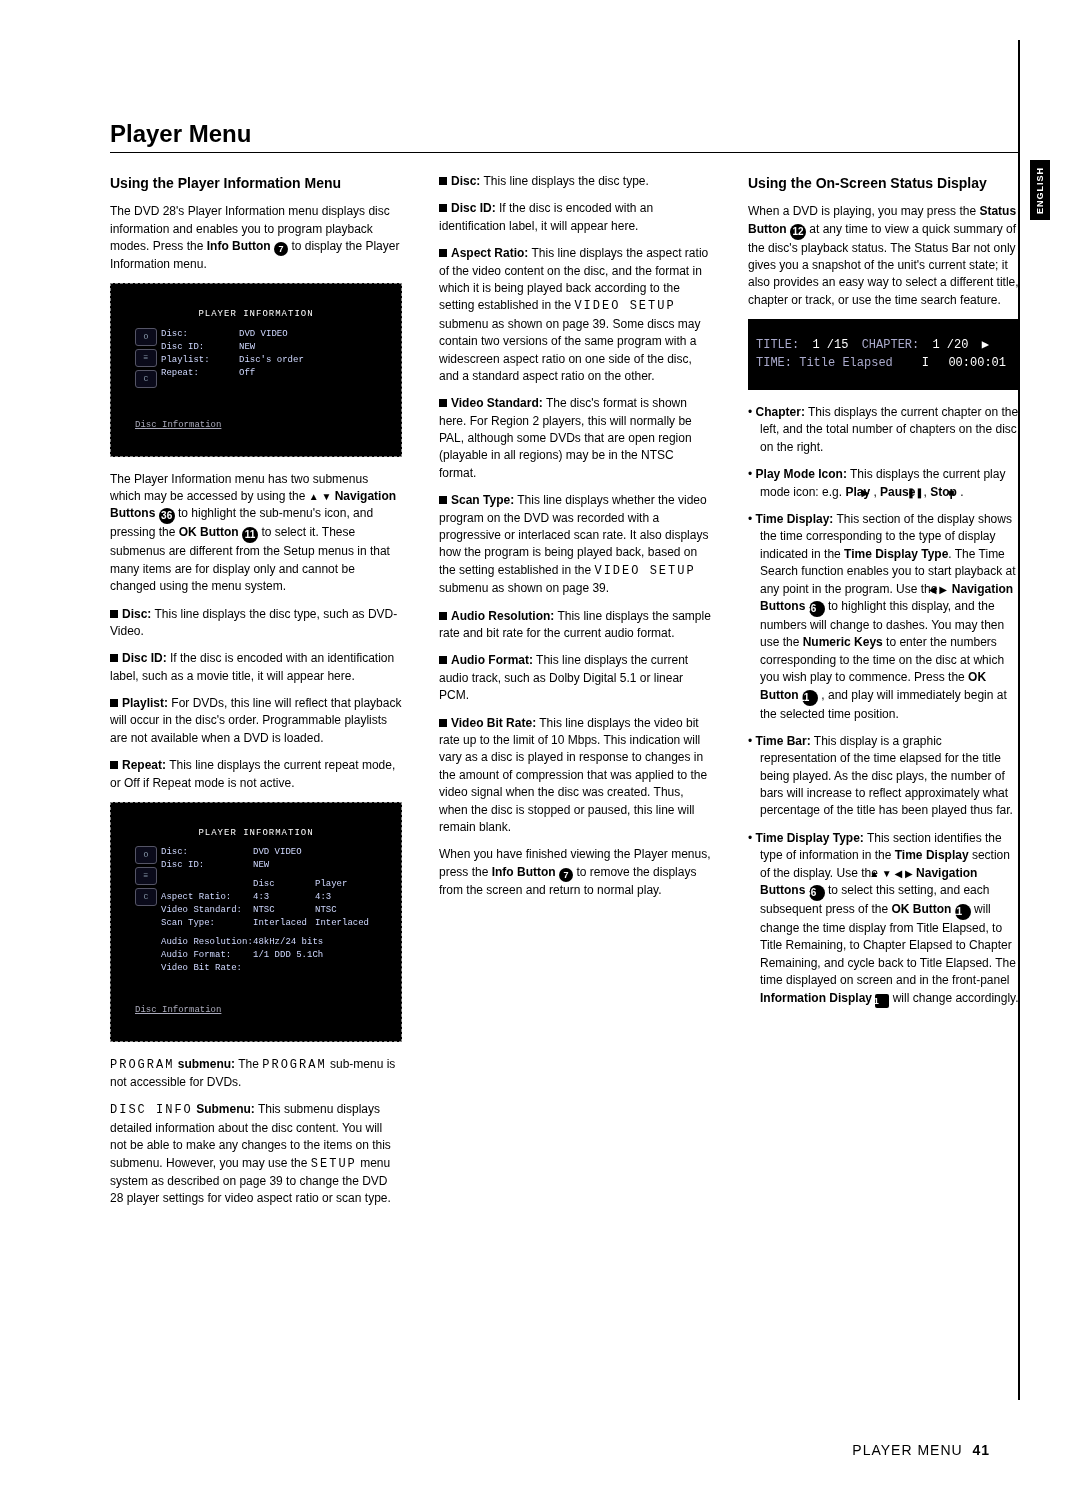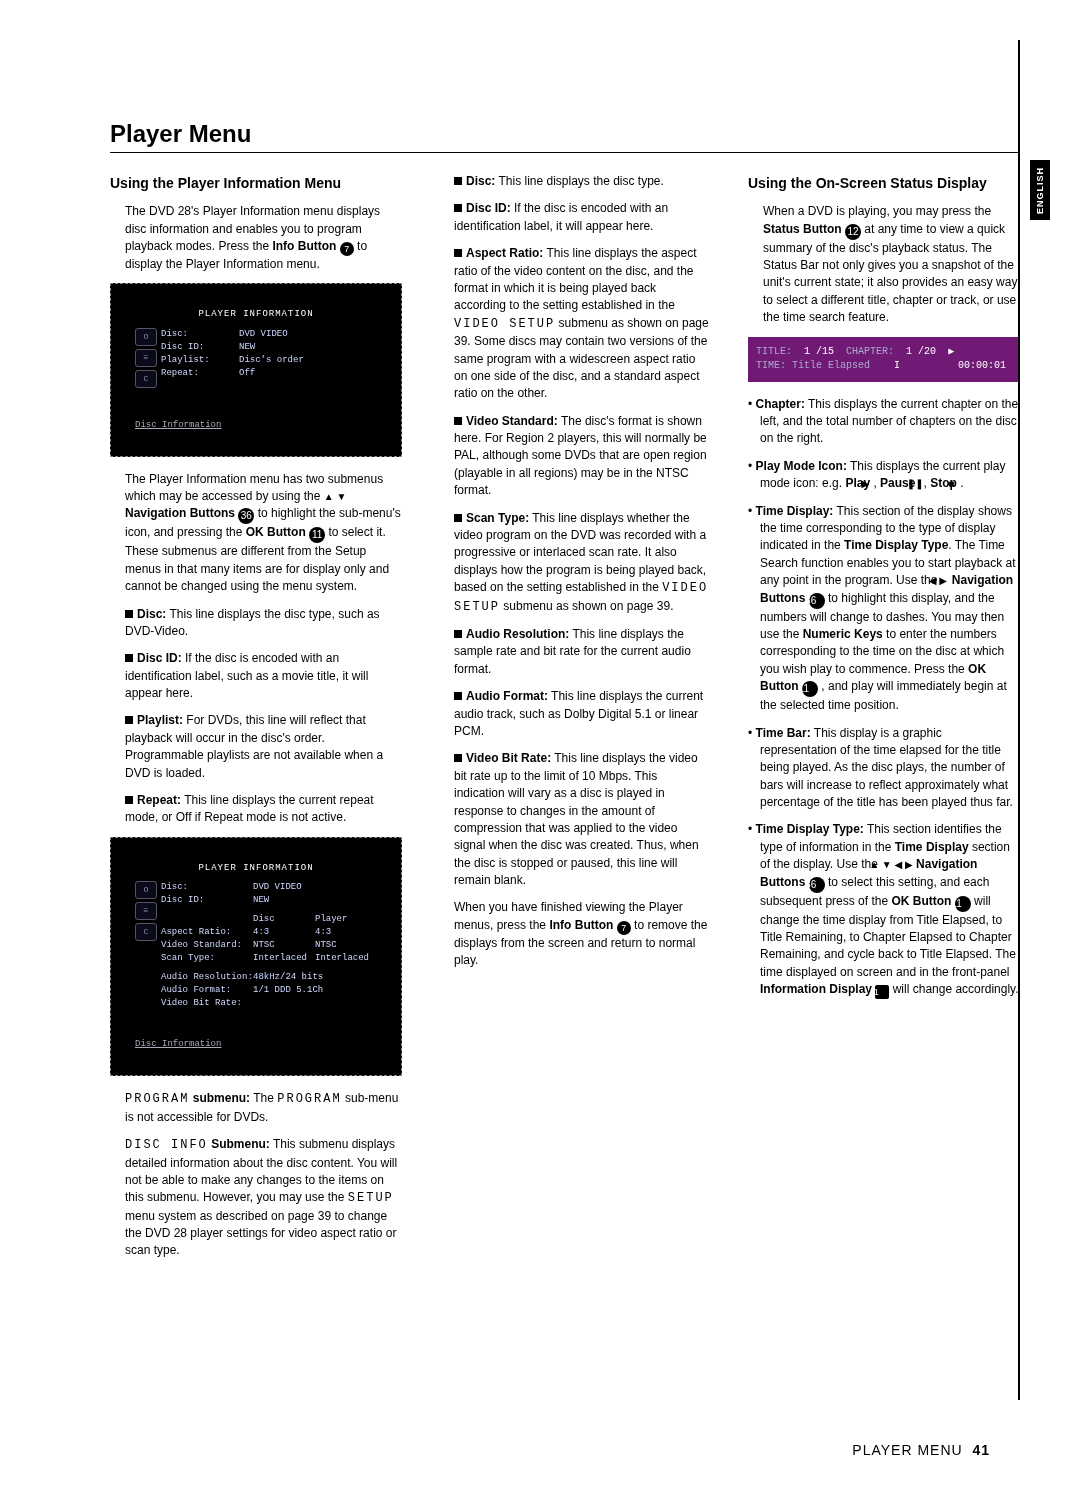--- a/index.html
+++ b/index.html
@@ -4,38 +4,38 @@
 <style>
   body { margin: 0; padding: 0; background: #fff; font-family: Arial, Helvetica, sans-serif; color: #000; width: 1080px; }
   .page { position: relative; width: 1080px; height: 1488px; box-sizing: border-box; padding: 40px 60px 30px 110px; }
   .rule-v { position: absolute; top: 40px; right: 60px; width: 2px; height: 1360px; background: #000; }
   .tab { position: absolute; top: 160px; right: 30px; width: 20px; height: 60px; background: #000; color: #fff; font-size: 9px; font-weight: bold; display: flex; align-items: center; justify-content: center; writing-mode: vertical-rl; transform: rotate(180deg); letter-spacing: 1px; }
   h1 { font-size: 24px; font-weight: bold; margin: 80px 0 4px 0; }
   .hr { border-bottom: 1px solid #000; margin-bottom: 20px; }
   .columns { display: flex; gap: 37px; }
   .col { flex: 1; font-size: 12px; line-height: 1.45; }
   h2 { font-size: 14px; font-weight: bold; margin: 0 0 10px 0; }
-  p { margin: 0 0 10px 15px; }
+  p { margin: 0 0 10px 0; }
   .b { font-weight: bold; }
   .sq { display: inline-block; width: 8px; height: 8px; background: #000; margin-right: 4px; vertical-align: 0px; }
-  .circ { display: inline-block; width: 14px; height: 14px; border-radius: 50%; background: #000; color: #fff; font-size: 9px; font-weight: normal; text-align: center; line-height: 14px; vertical-align: -2px; }
+  .circ { display: inline-block; width: 14px; height: 14px; border-radius: 50%; background: #000; color: #fff; font-size: 9px; font-weight: bold; text-align: center; line-height: 14px; vertical-align: -2px; }
   .circ-lg { width: 16px; height: 16px; line-height: 16px; font-size: 10px; }
   .osd { background: #000; border: 1px dashed #888; padding: 24px; font-family: "Courier New", monospace; font-size: 9px; color: #cfd8ff; margin: 8px 0 14px 0; }
   .osd .hd { text-align: center; color: #fff; margin-bottom: 6px; letter-spacing: 1px; }
   .osd .row { display: flex; }
   .osd .ic-col { width: 26px; }
   .osd .ic { width: 20px; height: 16px; border: 1px solid #556; margin-bottom: 3px; border-radius: 3px; background: #0a0a1a; font-size: 8px; color:#89a; text-align:center; line-height:16px; }
   .osd .kv { flex: 1; }
   .osd .kv div { display: flex; }
   .osd .kv .k { width: 78px; }
   .osd .ft { margin-top: 28px; color: #aab; text-decoration: underline; }
   .osd2 .kv .k { width: 92px; }
   .osd2 .kv .c1 { width: 62px; }
   .osd2 .kv .c2 { width: 62px; }
-  .status { background: #701a75; color: #cfd8ff; font-family: "Courier New", monospace; font-size: 10px; padding: 8px 8px; margin: 8px 0 14px 0; }
+  .status { background: #000000; color: #cfd8ff; font-family: "Courier New", monospace; font-size: 12px; padding: 18px 8px; margin: 8px 0 14px 0; }
   .status .r1 span { margin-right: 6px; }
   .status .lab { color: #aac; }
   .status .val { color: #fff; }
   .tri { display:inline-block; font-size: 10px; vertical-align: 0; }
   .footer { position: absolute; bottom: 30px; right: 90px; font-size: 14px; letter-spacing: 1px; }
   .footer .pn { font-weight: bold; }
   ul.bul { list-style: none; padding: 0; margin: 0; }
   ul.bul li { padding-left: 12px; text-indent: -12px; margin-bottom: 10px; }
   ul.bul li:before { content: "• "; }
   .mono { font-family: "Courier New", monospace; letter-spacing: 2px; }

